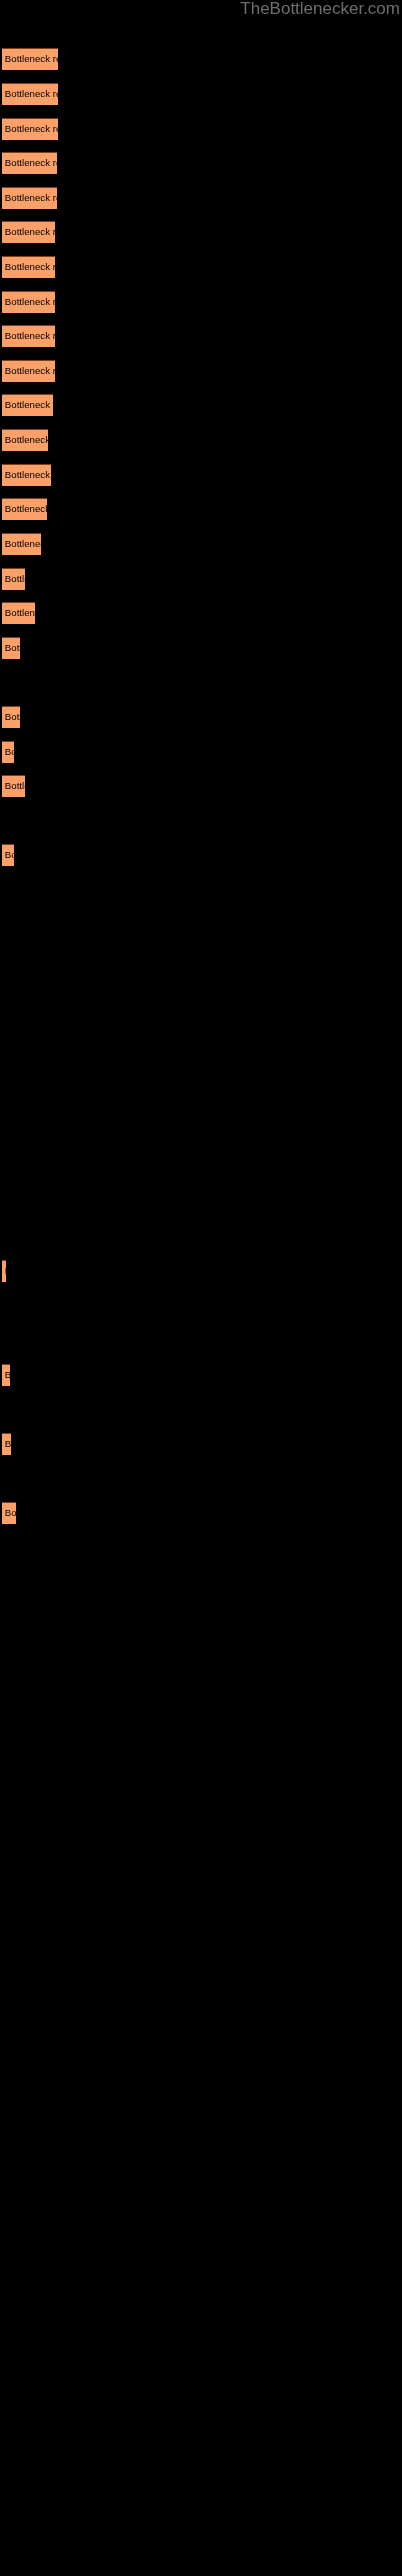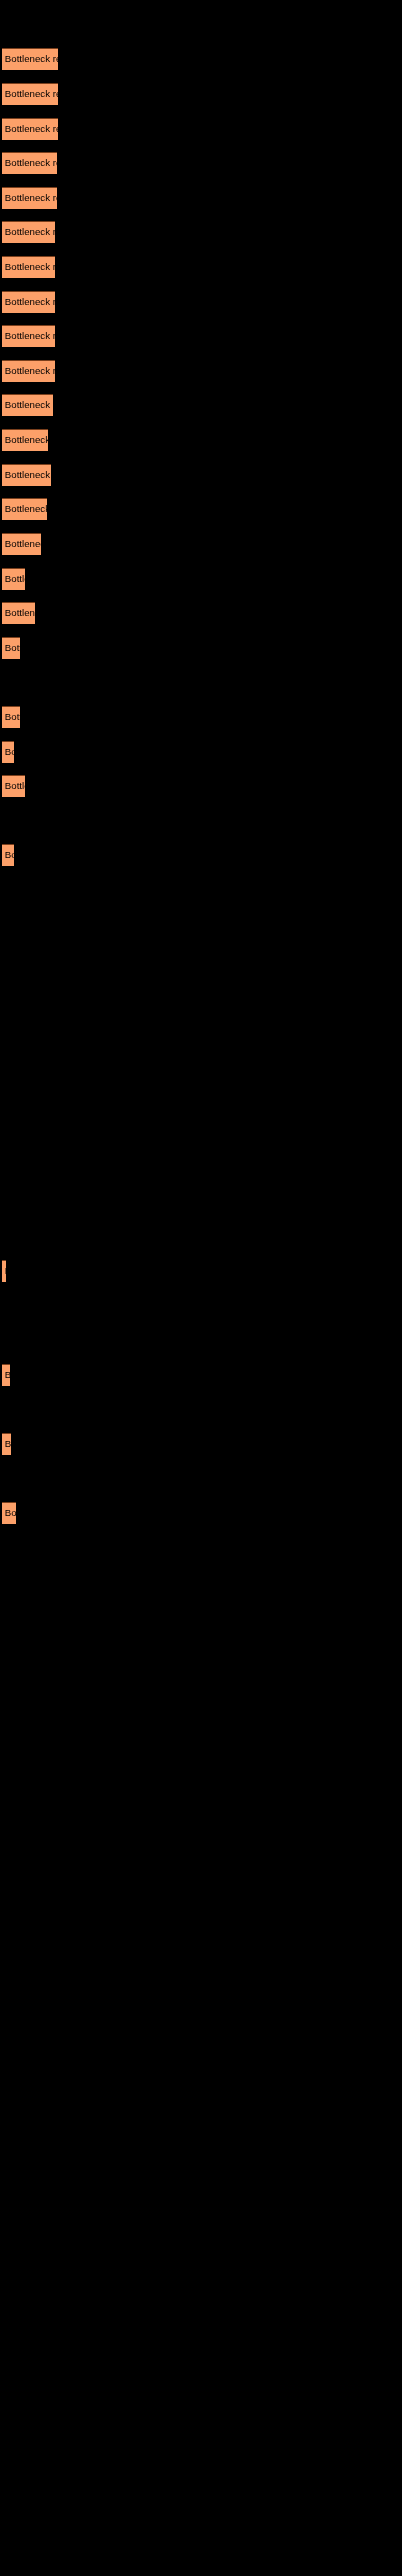--- a/index.html
+++ b/index.html
@@ -60,20 +60,21 @@
     line-height: 11.3px;
     white-space: nowrap;
     pointer-events: none;
   }
 </style>
 </head>
 <body>
 
 <div id="chart-root">
 
+  <div class="watermark">TheBottlenecker.com</div>
 
   <div class="plot" id="plot-area">
       <div class="bar" style="top: 48px; width: 56px; background: rgb(252, 160, 105); border-top-color: rgb(122, 63, 28);">
         <span class="bar-label" style="color: rgb(0, 0, 0);">Bottleneck result</span>
       </div>
       <div class="bar" style="top: 83px; width: 56px; background: rgb(252, 160, 105); border-top-color: rgb(122, 63, 28);">
         <span class="bar-label" style="color: rgb(0, 0, 0);">Bottleneck result</span>
       </div>
       <div class="bar" style="top: 118px; width: 56px; background: rgb(252, 160, 105); border-top-color: rgb(122, 63, 28);">
         <span class="bar-label" style="color: rgb(0, 0, 0);">Bottleneck result</span>

